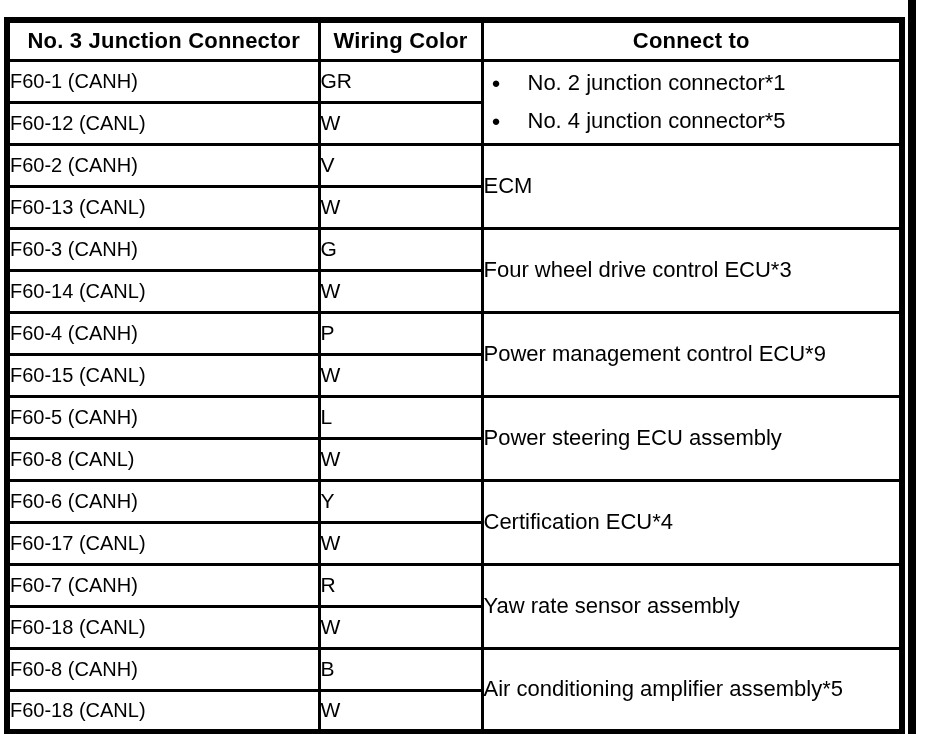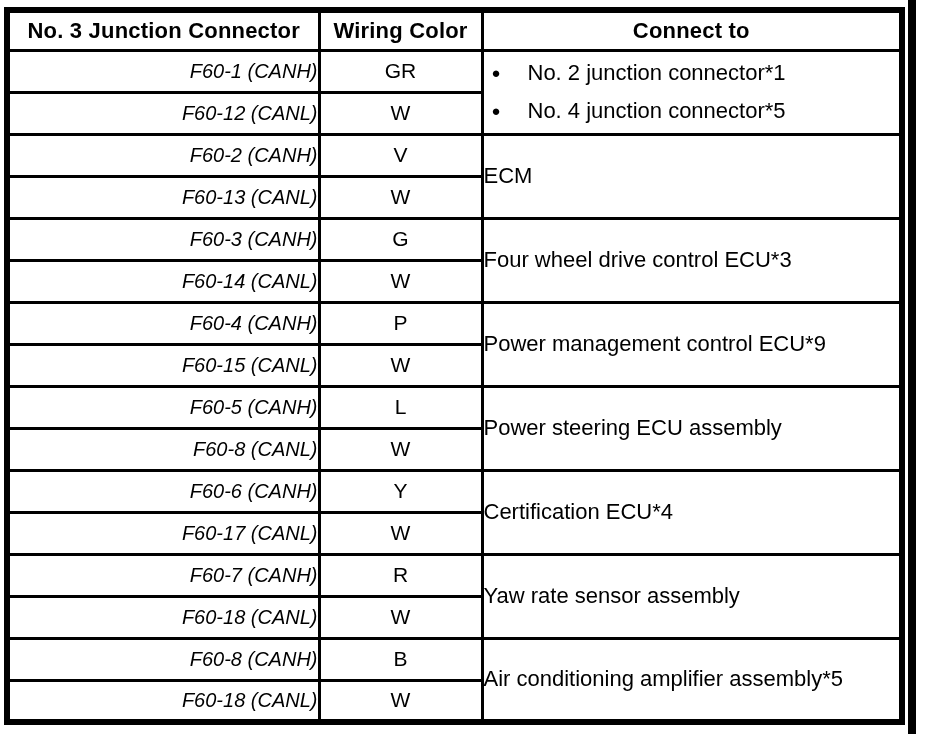--- a/index.html
+++ b/index.html
@@ -15,46 +15,44 @@
     background:#fff;
   }
   table.wiring{
     position:absolute;
     left:4px;top:7px;
     width:901px;
     border-collapse:collapse;
     table-layout:fixed;
     color:#000;
   }
-  table.wiring{border:6px solid #000;}
+  table.wiring{border:6px solid #000;margin-top:10px;}
   table.wiring th,
   table.wiring td{
     border:3px solid #000;
     padding:0;
     overflow:hidden;
     white-space:nowrap;
   }
   thead tr{height:40px;}
   tbody tr{height:42px;}
   th{
     font-size:22px;
     font-weight:bold;
     text-align:center;
     vertical-align:middle;
     letter-spacing:0.2px;
   }
   td.pin{
     font-size:20px;
-    text-align:right;
-    vertical-align:middle;
-    font-style:italic;
+    text-align:left;
+    vertical-align:middle;
   }
   td.color{
     font-size:21px;
-    text-align:center;
     vertical-align:middle;
   }
   td.connect{
     font-size:22px;
     text-align:left;
     vertical-align:middle;
     padding-left:5px;
   }
   .bullets{
     display:flex;

